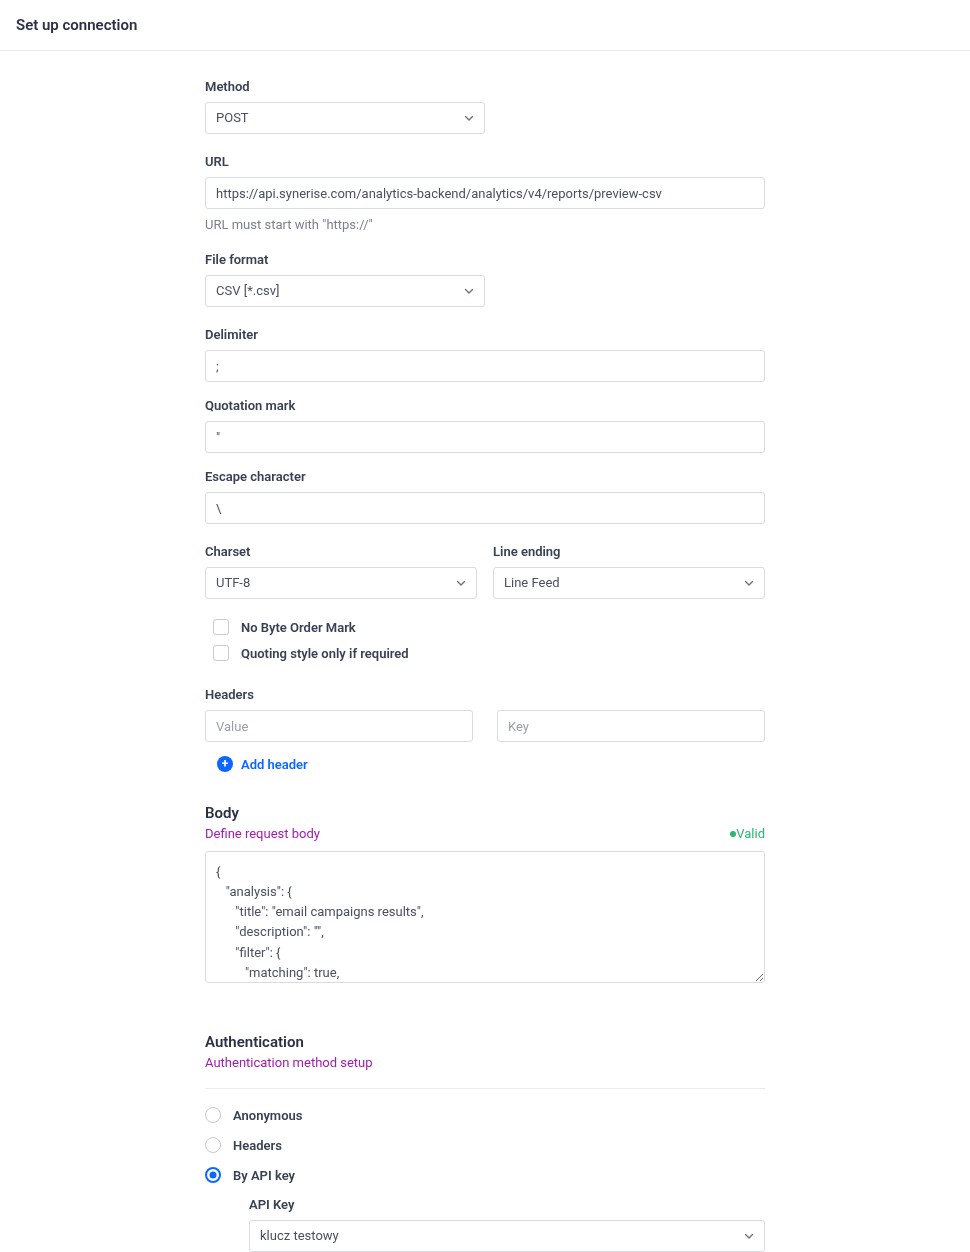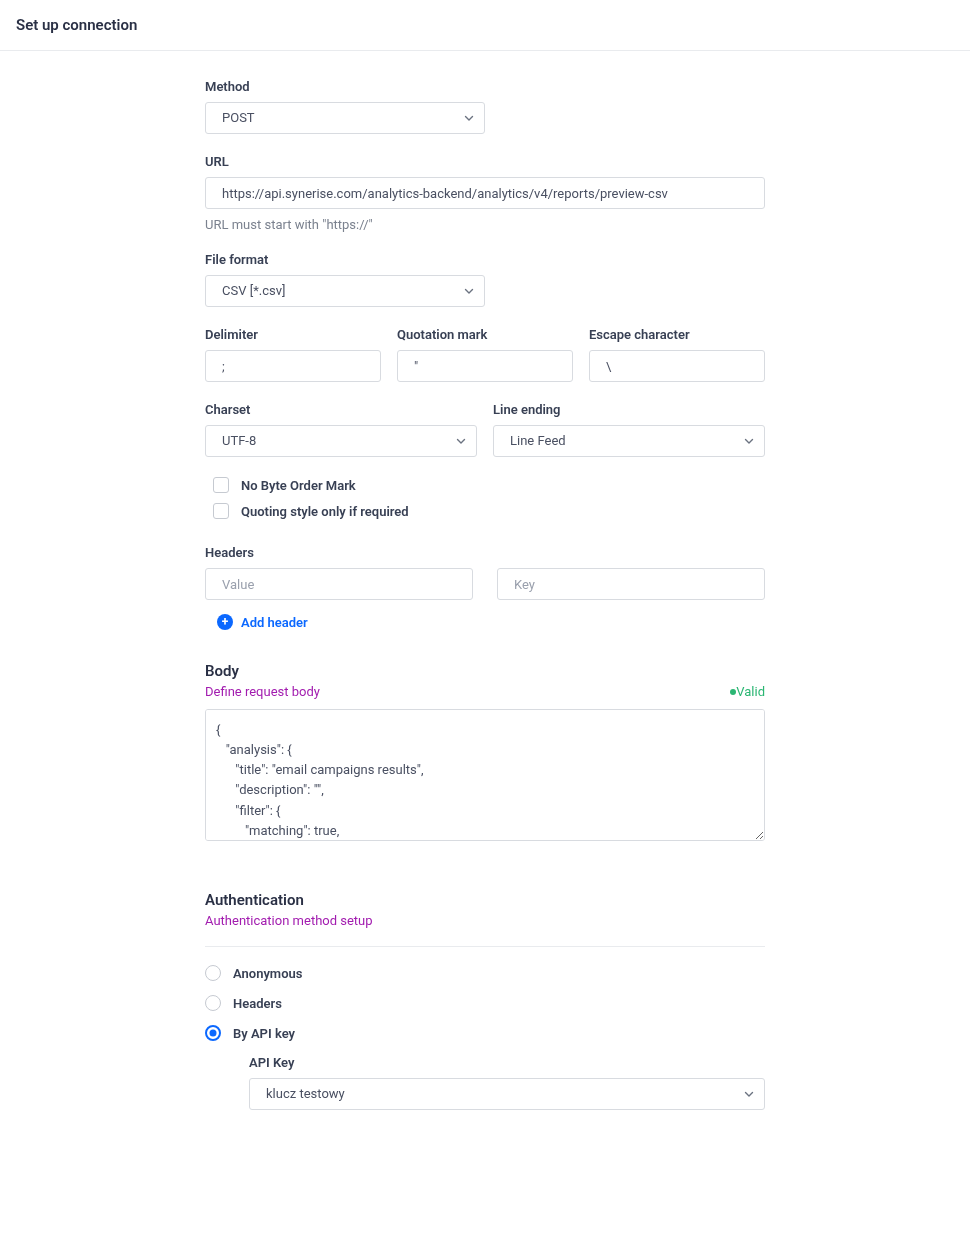--- a/index.html
+++ b/index.html
@@ -18,35 +18,35 @@
     font-size: 15px;
     font-weight: 600;
     color: #2a3045;
   }
   .form-area {
     width: 560px;
     margin: 28px auto 0 auto;
   }
   .field { margin-bottom: 20px; }
   .row2 { display: flex; gap: 16px; }
-  .row3 { display: flex; gap: 16px; }
+  .row3 { display: flex; gap: 16px; flex-direction: column; }
   .col { flex: 1; }
   .label {
     font-size: 13px;
     font-weight: 600;
     color: #384054;
     margin-bottom: 8px;
     display: block;
   }
   .input, .select {
     width: 100%;
     height: 32px;
     border: 1px solid #d8dbe0;
     border-radius: 3px;
-    padding: 0 16px;
+    padding: 0 10px;
     font-size: 13px;
     color: #4a5062;
     background: #fff;
     font-family: inherit;
   }
   .input::placeholder { color: #9aa0ad; }
   .select-wrap { position: relative; }
   .select {
     appearance: none;
     -webkit-appearance: none;

